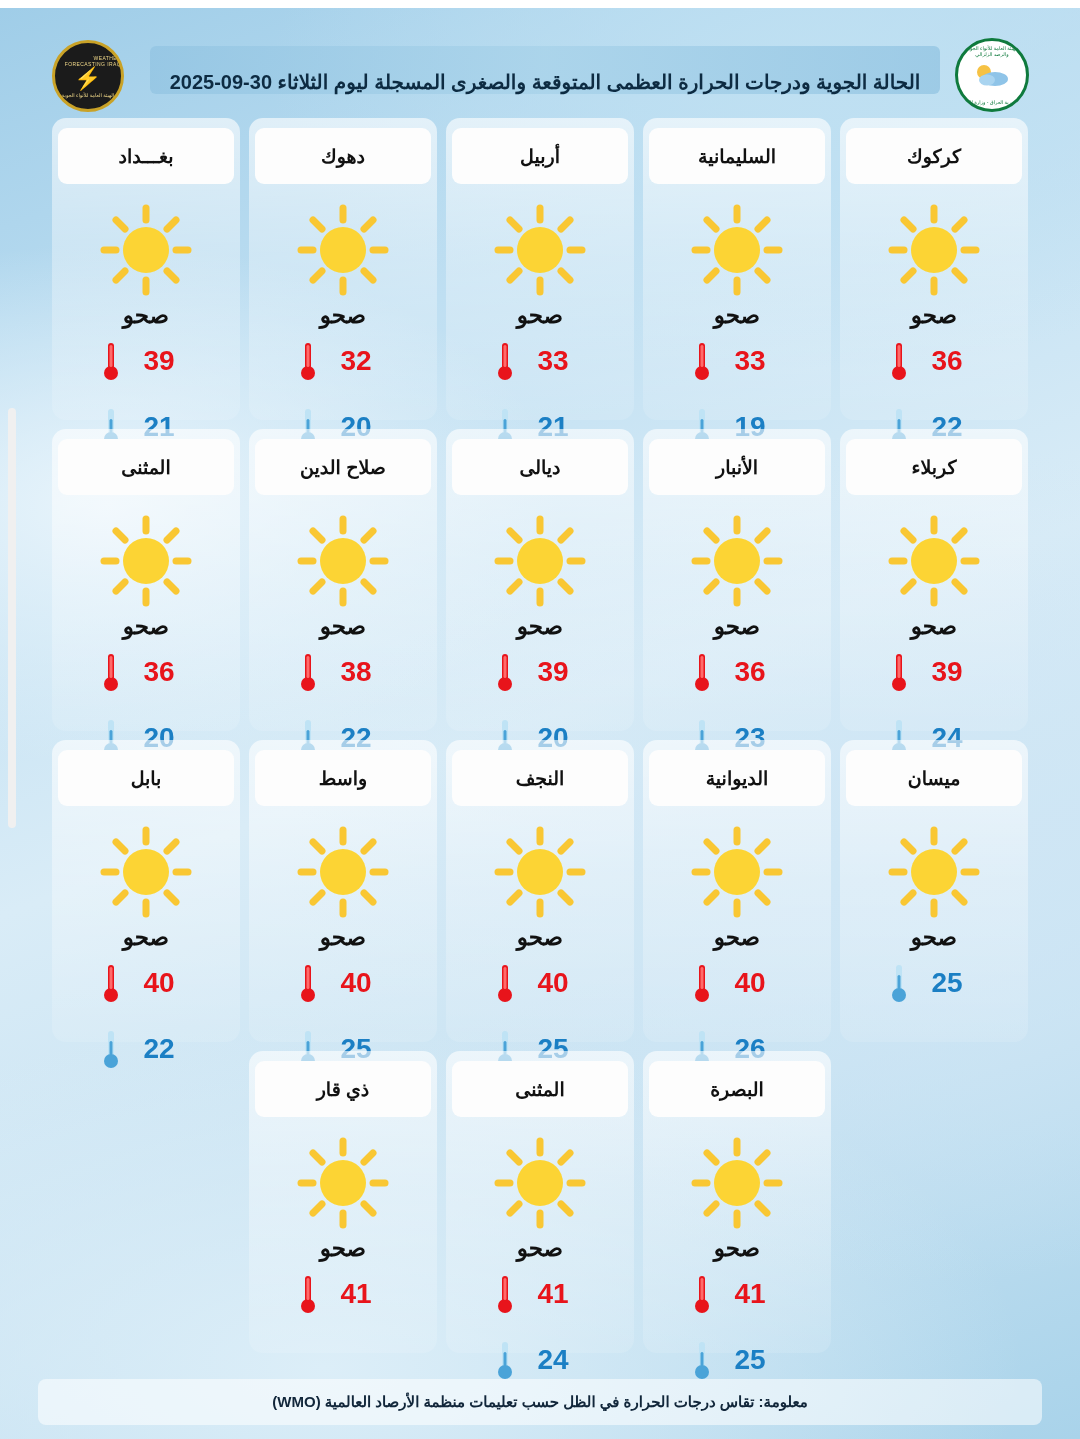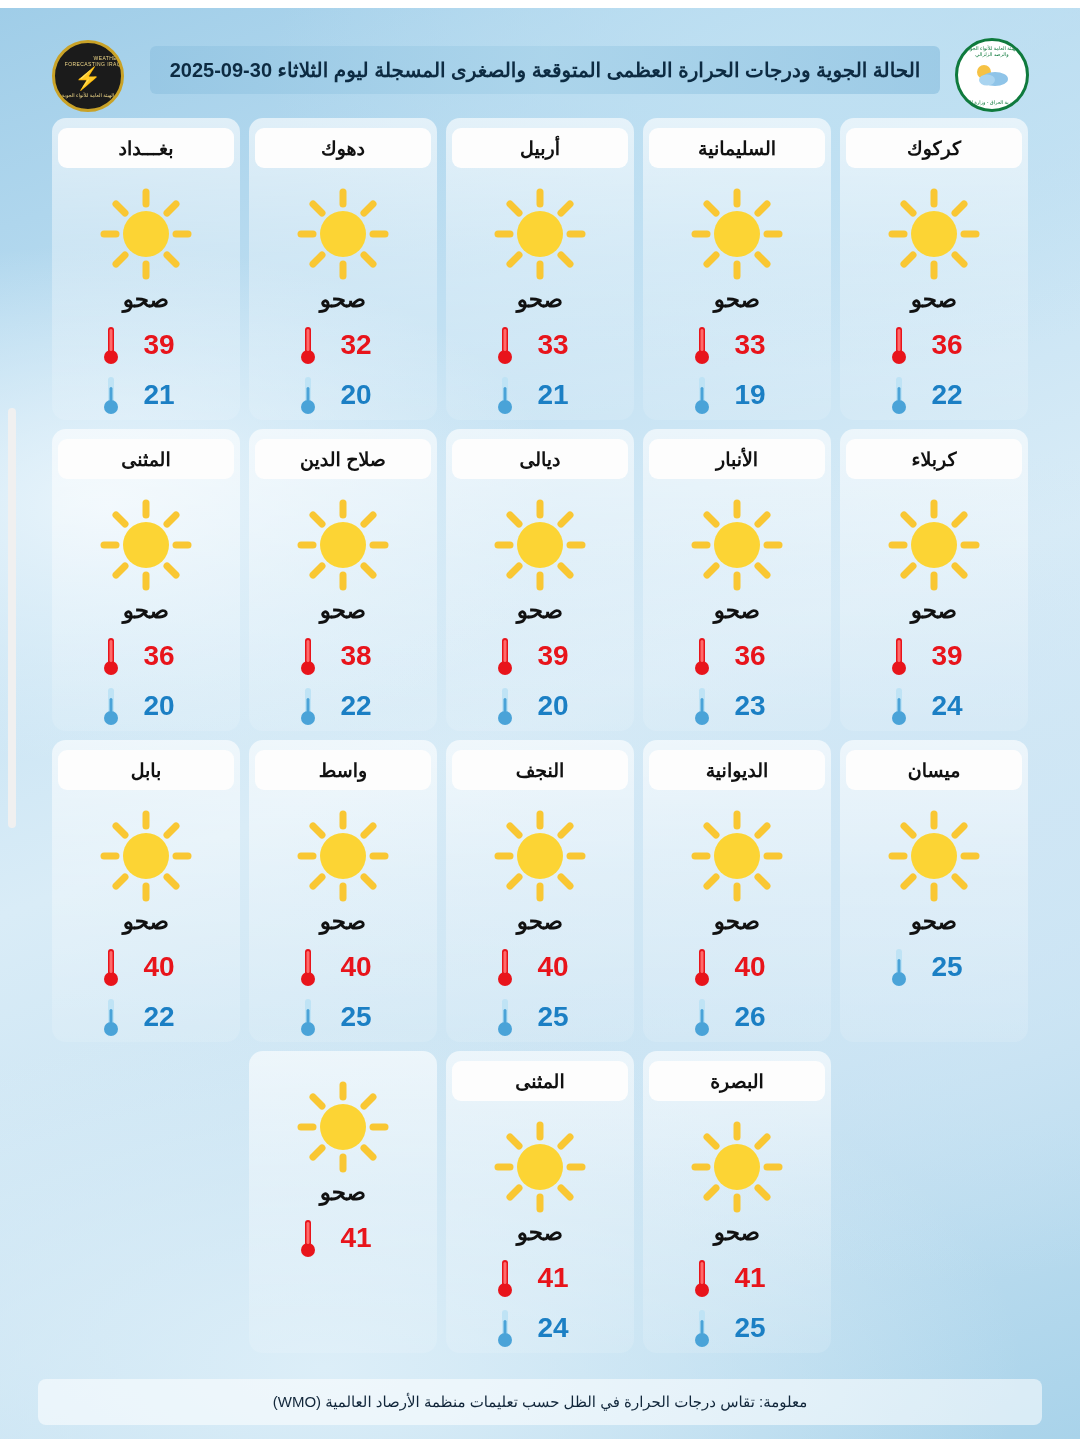--- a/index.html
+++ b/index.html
@@ -26,21 +26,21 @@
     position: absolute; top: 8px; left: 0; width: 1080px; height: 1431px;
   }
   
   .header {
     position: absolute; top: 22px; left: 0; width: 1080px; height: 80px;
   }
   .header-band {
     position: absolute; top: 16px; left: 150px; width: 790px; height: 48px;
     background: linear-gradient(90deg, rgba(146,196,226,0.75), rgba(169,211,234,0.85), rgba(146,196,226,0.75));
     border-radius: 6px;
-    display: flex; align-items: center; justify-content: center;
+    display: flex; align-items: flex-end; justify-content: center;
   }
   .header-title {
     font-size: 20px; font-weight: bold; color: #0d2b42;
     letter-spacing: 0px; white-space: nowrap;
   }
   .logo-left {
     position: absolute; top: 8px; left: 955px;
     width: 74px; height: 74px; border-radius: 50%;
     background: #ffffff; border: 3px solid #0f7a3d;
     display: flex; align-items: center; justify-content: center;
@@ -71,38 +71,38 @@
     display: flex; justify-content: center; gap: 9px; margin-bottom: 9px;
   }
   .card {
     width: 188px; height: 302px;
     background: linear-gradient(180deg, rgba(255,255,255,0.62) 0%, rgba(255,255,255,0.34) 45%, rgba(255,255,255,0.12) 100%);
     border-radius: 14px;
     position: relative;
     padding-top: 10px;
   }
   .card-title {
-    width: 176px; height: 40px; margin: 0 auto;
+    width: 176px; height: 56px; margin: 0 auto;
     background: #fdfdfd;
     border-radius: 9px;
     display: flex; align-items: center; justify-content: center;
     font-size: 19px; font-weight: bold; color: #111;
     letter-spacing: 0px;
   }
   .sun {
     position: relative; width: 96px; height: 96px; margin: 18px auto 0;
   }
   .sun svg { display: block; }
   .cond {
     text-align: center; font-size: 23px; font-weight: bold; color: #111;
     margin-top: 4px;
   }
   .temps {
     margin-top: 10px;
-    display: flex; flex-direction: column; align-items: center; gap: 6px;
+    display: flex; flex-direction: column; align-items: center; gap: 22px;
   }
   .temp-line {
     display: flex; align-items: center; justify-content: center;
     width: 150px;
   }
   .temp-val {
     font-size: 28px; font-weight: bold;
     width: 70px; text-align: center;
   }
   .temp-max .temp-val { color: #e8141b; }
@@ -110,21 +110,21 @@
   .thermo { width: 26px; height: 44px; }
   .thermo svg { display: block; }
   
   .footer {
     position: absolute; bottom: 14px; left: 38px; width: 1004px; height: 46px;
     background: rgba(255,255,255,0.55);
     border-radius: 8px;
     display: flex; align-items: center; justify-content: center;
   }
   .footer-text {
-    font-size: 15px; font-weight: normal; color: #11263a; white-space: nowrap;
+    font-size: 15px; font-weight: bold; color: #11263a; white-space: nowrap;
   }
   
   .scroll-sliver {
     position: absolute; left: 8px; top: 400px; width: 8px; height: 420px;
     background: #f0f0f0; border-radius: 4px;
   }
 </style>
 </head>
 <body>
 
@@ -866,20 +866,21 @@
                   <rect x="10" y="4" width="6" height="26" rx="3" fill="#bfe3f5"></rect>
                   <circle cx="13" cy="34" r="7" fill="#4aa3d8"></circle>
                   <rect x="11.5" y="14" width="3" height="14" rx="1.5" fill="#4aa3d8"></rect>
                 </svg>
             </span>
           </div>
         </div>
       </div>
 
       <div class="card">
+        <div class="card-title">ذي قار</div>
         <div class="sun">
           <svg width="96" height="96" viewBox="0 0 96 96">
             <g stroke="#f9c733" stroke-width="7" stroke-linecap="round">
               <line x1="48" y1="6" x2="48" y2="18"></line>
                 <line x1="48" y1="78" x2="48" y2="90"></line>
               <line x1="6" y1="48" x2="18" y2="48"></line>
                 <line x1="78" y1="48" x2="90" y2="48"></line>
               <line x1="18" y1="18" x2="27" y2="27"></line>
                 <line x1="69" y1="69" x2="78" y2="78"></line>
               <line x1="18" y1="78" x2="27" y2="69"></line>

